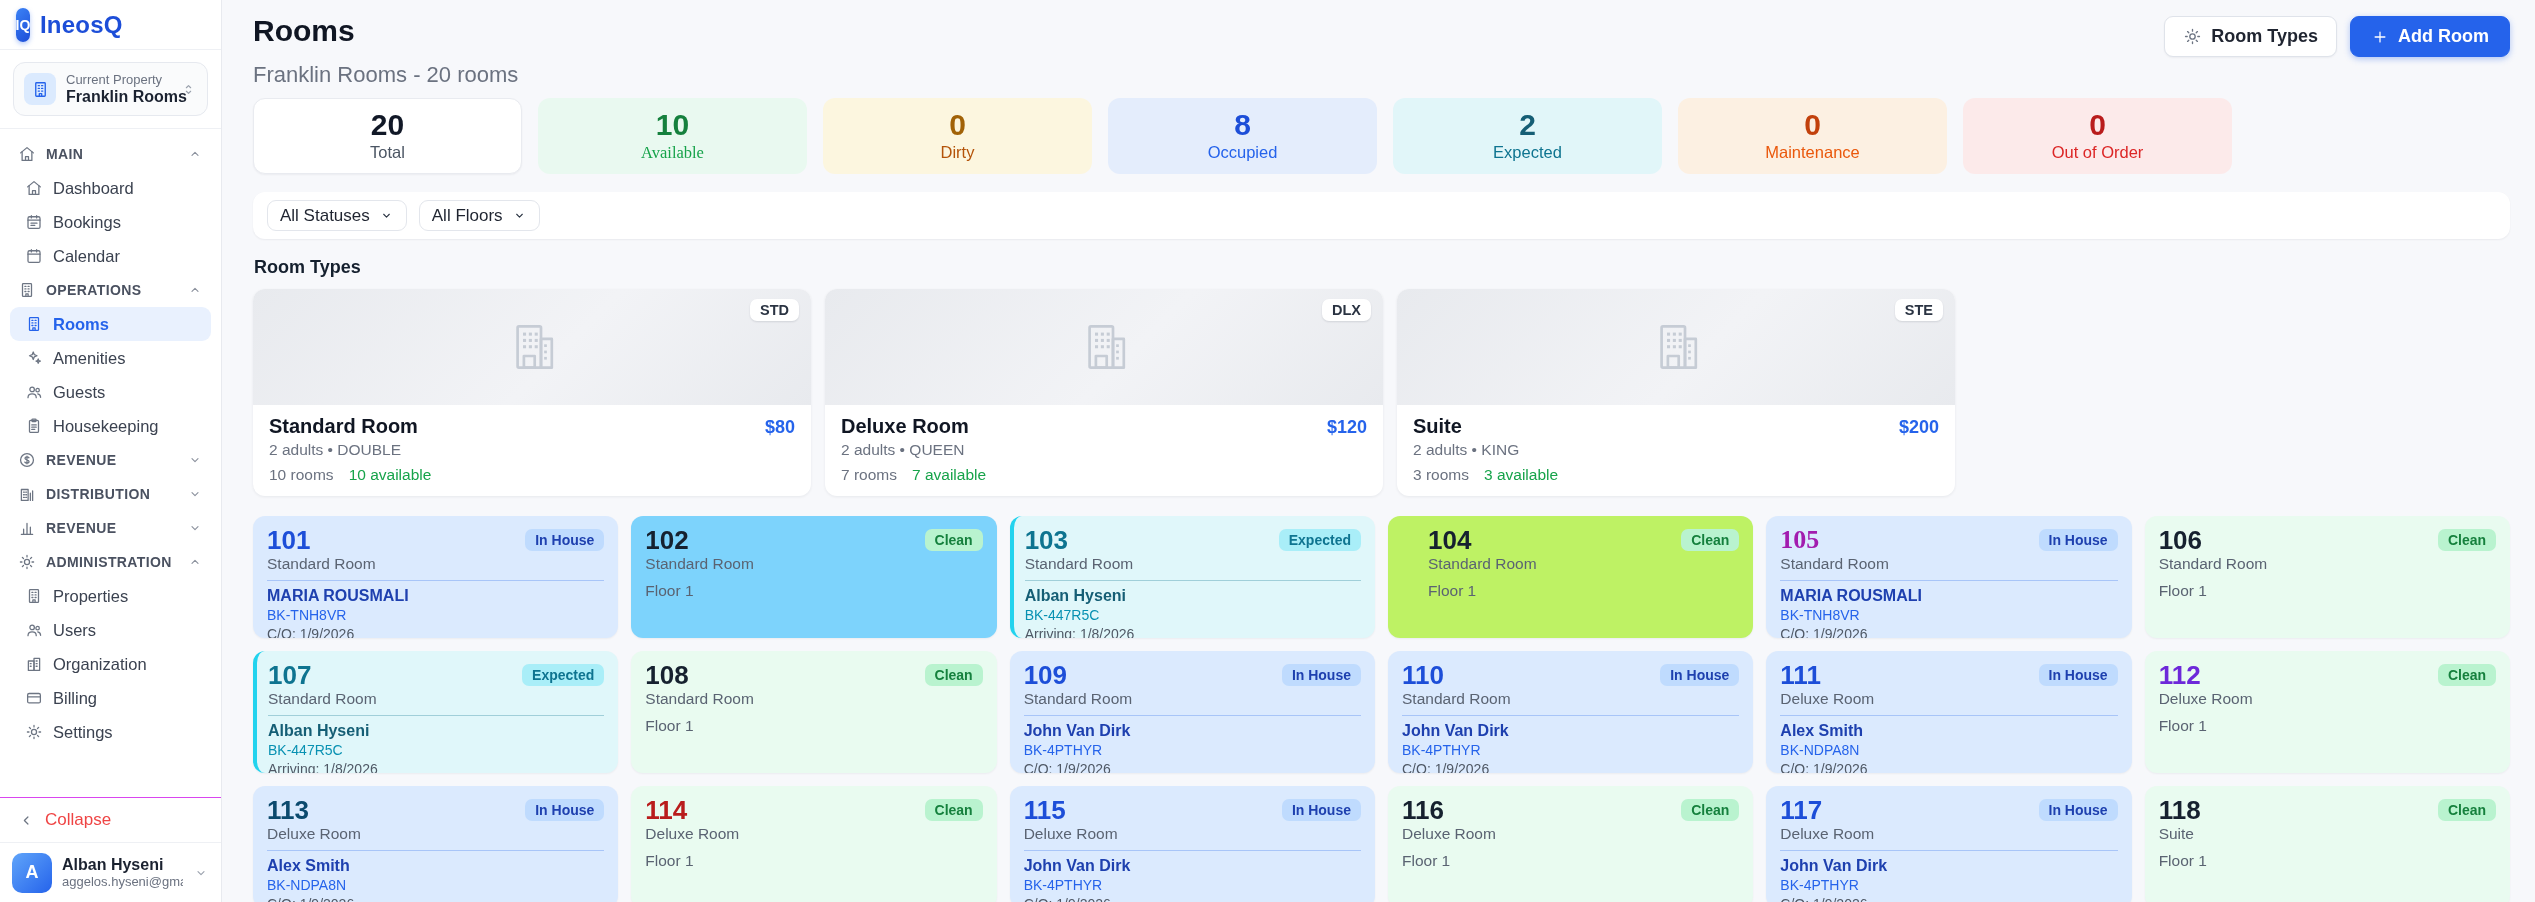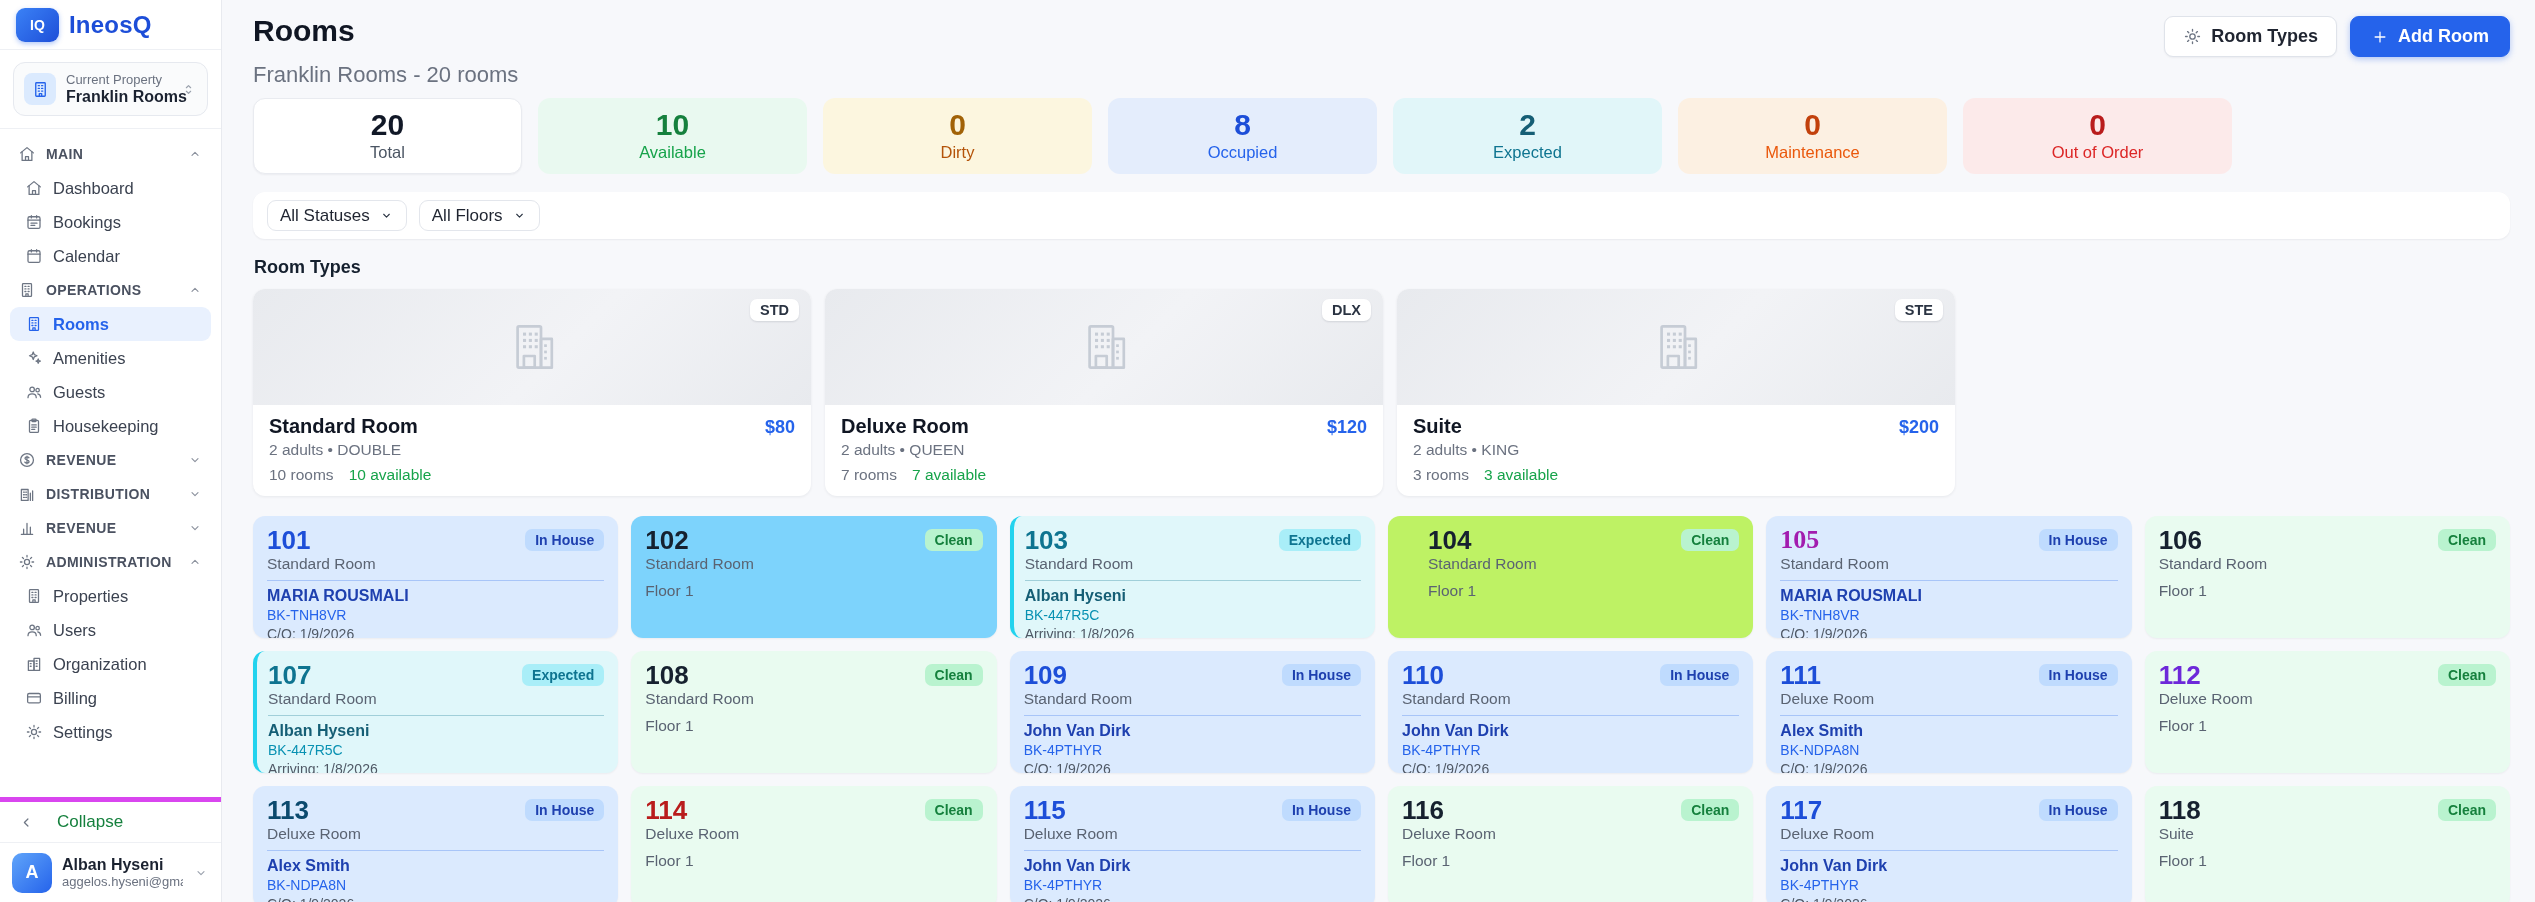--- a/index.html
+++ b/index.html
@@ -16,21 +16,21 @@
   .sidebar {
     width: 222px; min-width: 222px; height: 902px;
     background: #ffffff; border-right: 1px solid #e8eaef;
     position: relative; display: flex; flex-direction: column;
   }
   .side-logo {
     height: 50px; display: flex; align-items: center; gap: 10px;
     padding: 0 16px; border-bottom: 1px solid #eef0f4;
   }
   .logo-sq {
-    width: 43px; height: 34px; border-radius: 9px;
+    width: 14px; height: 34px; border-radius: 9px;
     background: linear-gradient(135deg,#3b82f6,#1d4ed8);
     color: #fff; font-size: 14px; font-weight: 800;
     display: flex; align-items: center; justify-content: center;
     box-shadow: 0 2px 5px rgba(37,99,235,.35);
   }
   .brand { font-size: 24px; font-weight: 800; color: #1d4ed8; letter-spacing: .2px; }
 
   .property-wrap { padding: 12px 13px; border-bottom: 1px solid #eef0f4; }
   .property-box {
     border: 1px solid #e6e9ef; background: #fafbfc; border-radius: 12px;
@@ -55,22 +55,22 @@
   .nav-item { padding: 0 8px 0 15px; color: #3b4250; }
   .nav-item .nav-label { font-size: 16.5px; }
   .nav-ic { color: #6d7583; display: flex; }
   .nav-chev { margin-left: auto; color: #8b919d; display: flex; }
   .nav-item.active { background: #e9f1fe; color: #2563eb; }
   .nav-item.active .nav-label { font-weight: 700; }
   .nav-item.active .nav-ic { color: #2563eb; }
 
   .side-bottom { position: absolute; left: 0; right: 0; bottom: 0; background: #fff; }
   .collapse-row {
-    border-top: 5px solid #d946ef; height: 45px; display: flex; align-items: center;
-    gap: 22px; padding: 0 18px; color: #15803d; font-size: 17px; cursor: pointer;
+    border-top: 1px solid #d946ef; height: 45px; display: flex; align-items: center;
+    gap: 10px; padding: 0 18px; color: #ef4444; font-size: 17px; cursor: pointer;
   }
   .user-row {
     border-top: 1px solid #eef0f4; height: 60px; display: flex; align-items: center;
     gap: 10px; padding: 0 12px; cursor: pointer;
   }
   .avatar {
     width: 40px; height: 40px; border-radius: 10px; flex: none;
     background: linear-gradient(135deg,#60a5fa,#2563eb);
     color: #fff; font-size: 18px; font-weight: 800;
     display: flex; align-items: center; justify-content: center;
@@ -436,21 +436,21 @@
     </div>
   </div>
 
   <div class="stats-row" id="stats-row">
       <div class="stat-card total" style="background: rgb(255, 255, 255);">
         <div class="stat-value" style="color: rgb(17, 24, 39);">20</div>
         <div class="stat-label" style="color: rgb(75, 85, 99);">Total</div>
       </div>
       <div class="stat-card available" style="background: rgb(233, 249, 240);">
         <div class="stat-value" style="color: rgb(21, 128, 61);">10</div>
-        <div class="stat-label" style="color: rgb(22, 163, 74);">Available</div>
+        <div class="stat-label" style="color: rgb(22, 163, 74); font-family: Liberation Serif, serif;">Available</div>
       </div>
       <div class="stat-card dirty" style="background: rgb(252, 246, 223);">
         <div class="stat-value" style="color: rgb(161, 98, 7);">0</div>
         <div class="stat-label" style="color: rgb(180, 83, 9);">Dirty</div>
       </div>
       <div class="stat-card occupied" style="background: rgb(228, 237, 252);">
         <div class="stat-value" style="color: rgb(29, 78, 216);">8</div>
         <div class="stat-label" style="color: rgb(37, 99, 235);">Occupied</div>
       </div>
       <div class="stat-card expected" style="background: rgb(225, 246, 249);">

